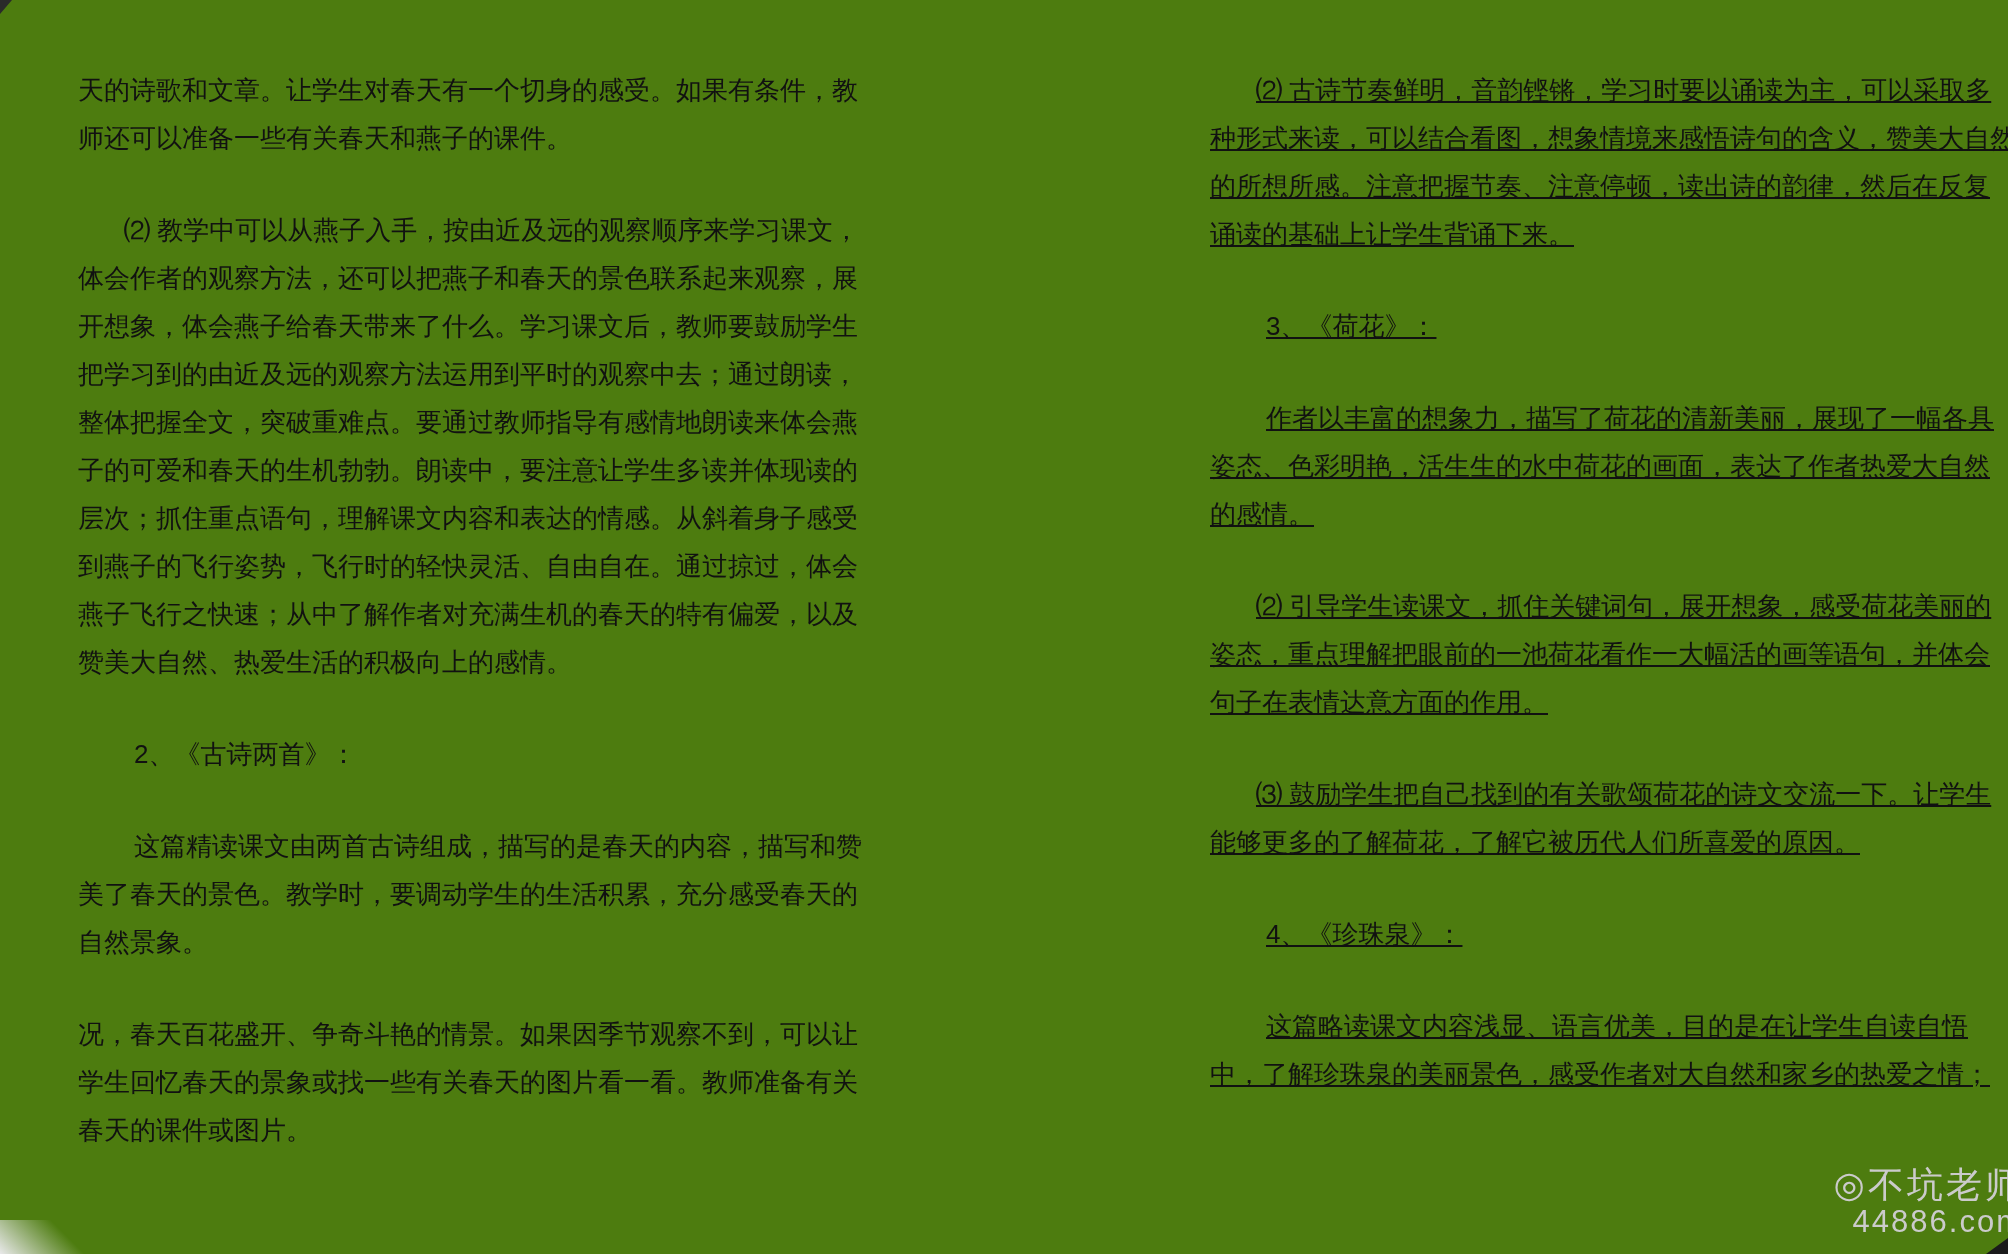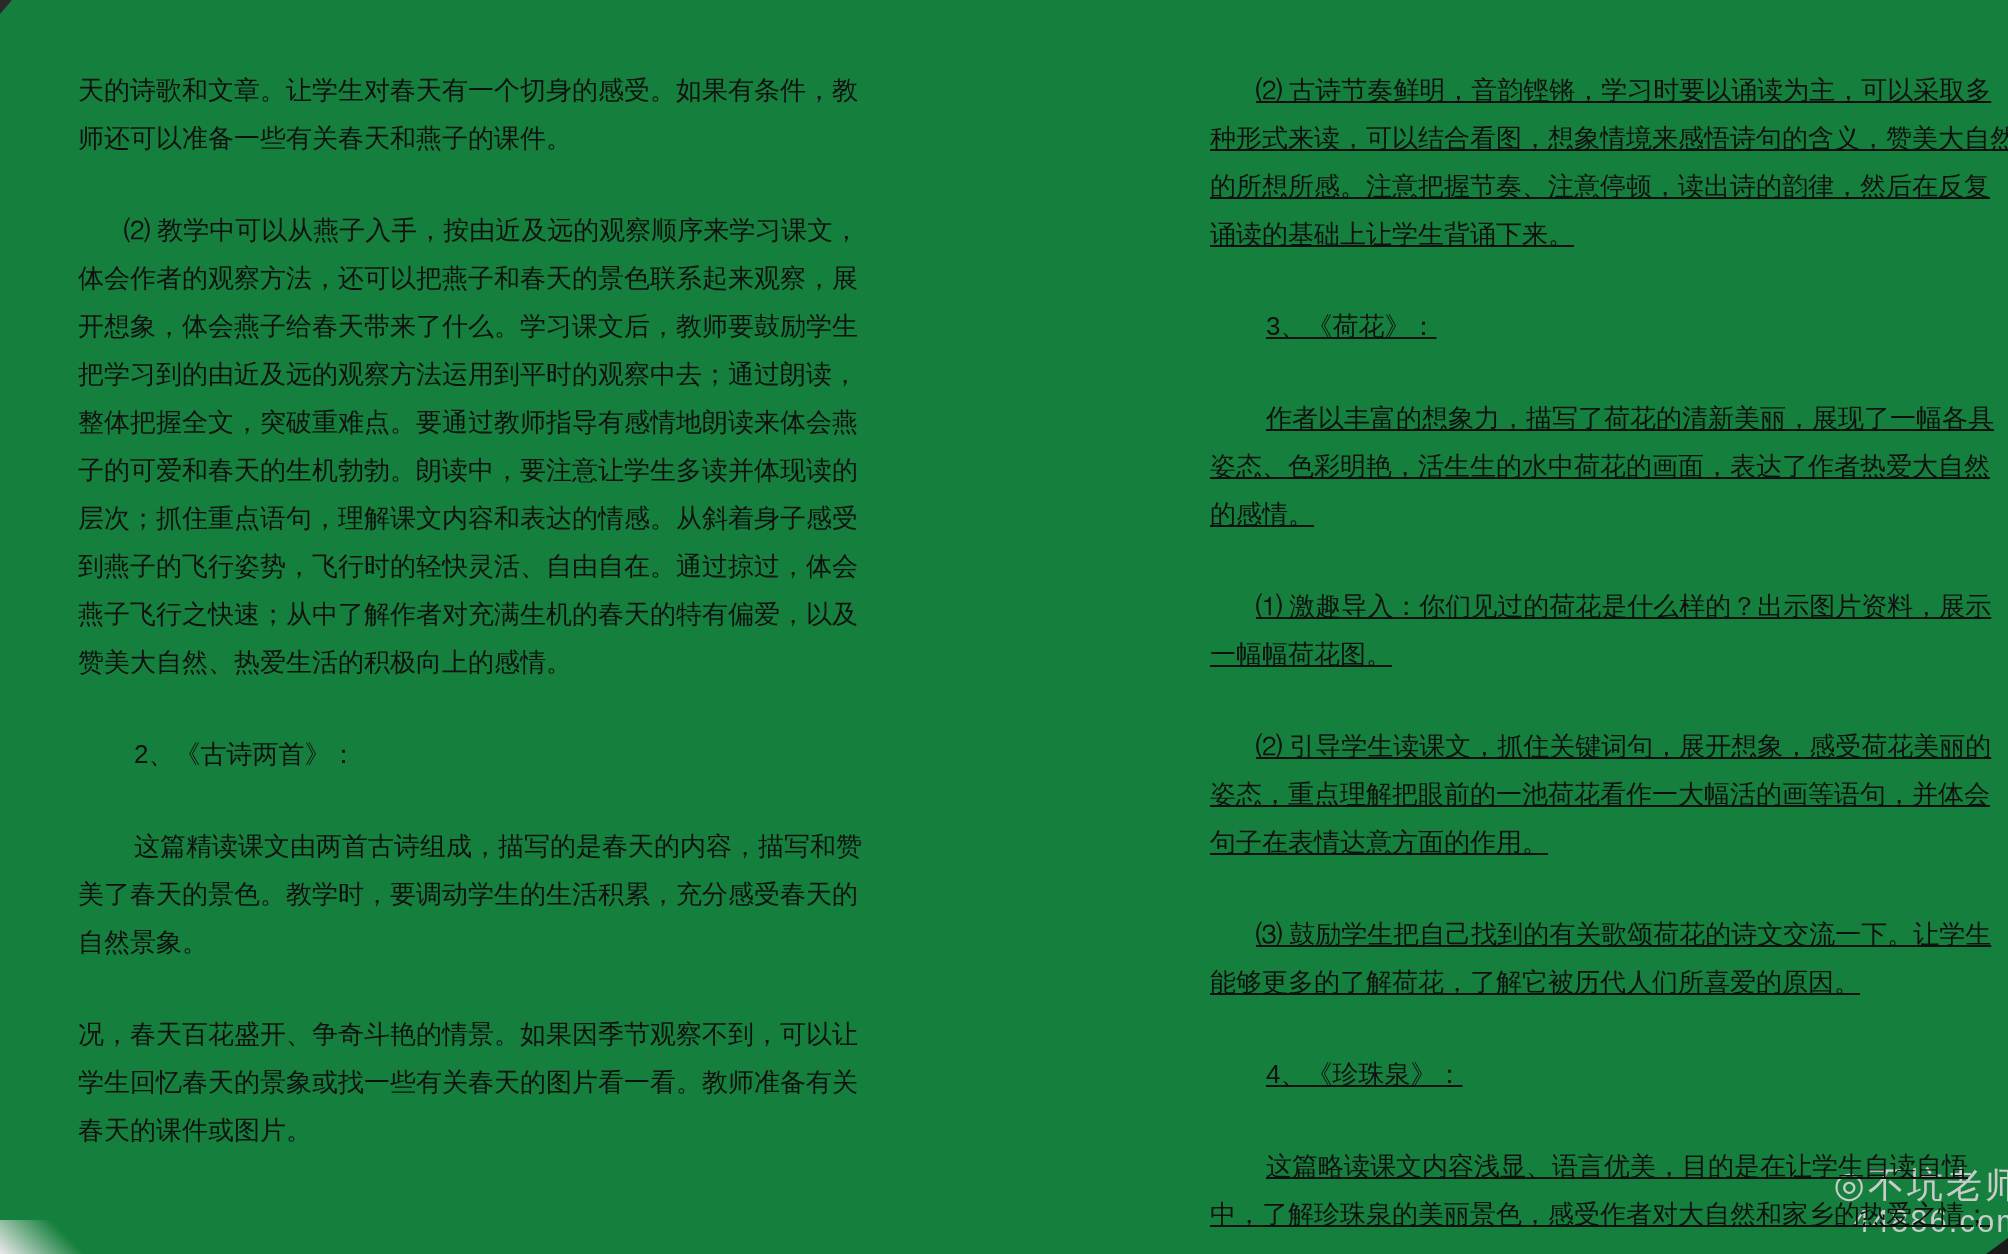--- a/index.html
+++ b/index.html
@@ -3,21 +3,21 @@
 <meta charset="utf-8">
 <style>
   html,body{margin:0;padding:0;}
   body{
     width:2008px;height:1254px;
     background:#ffffff;
     position:relative;
     overflow:hidden;
     font-family:"Liberation Sans","DejaVu Sans",sans-serif;
   }
-  .doc-canvas{position:absolute;inset:0;background:#15803d;padding-left:48px;}
+  .doc-canvas{position:absolute;inset:0;background:#4d7c0f;padding-left:48px;}
   .text-col{
     position:absolute;
     top:66px;
     width:790px;
     color:#111111;
     font-size:26px;
     font-weight:400;
     z-index:2;
   }
   .col-left{left:78px;}
@@ -111,24 +111,20 @@
       </div>
       <div class="block">
         <div class="line ind-txt">3、《荷花》：</div>
       </div>
       <div class="block">
         <div class="line ind-txt">作者以丰富的想象力，描写了荷花的清新美丽，展现了一幅各具</div>
         <div class="line">姿态、色彩明艳，活生生的水中荷花的画面，表达了作者热爱大自然</div>
         <div class="line">的感情。</div>
       </div>
       <div class="block">
-        <div class="line ind-num">⑴ 激趣导入：你们见过的荷花是什么样的？出示图片资料，展示</div>
-        <div class="line">一幅幅荷花图。</div>
-      </div>
-      <div class="block">
         <div class="line ind-num">⑵ 引导学生读课文，抓住关键词句，展开想象，感受荷花美丽的</div>
         <div class="line">姿态，重点理解把眼前的一池荷花看作一大幅活的画等语句，并体会</div>
         <div class="line">句子在表情达意方面的作用。</div>
       </div>
       <div class="block">
         <div class="line ind-num">⑶ 鼓励学生把自己找到的有关歌颂荷花的诗文交流一下。让学生</div>
         <div class="line">能够更多的了解荷花，了解它被历代人们所喜爱的原因。</div>
       </div>
       <div class="block">
         <div class="line ind-txt">4、《珍珠泉》：</div>

